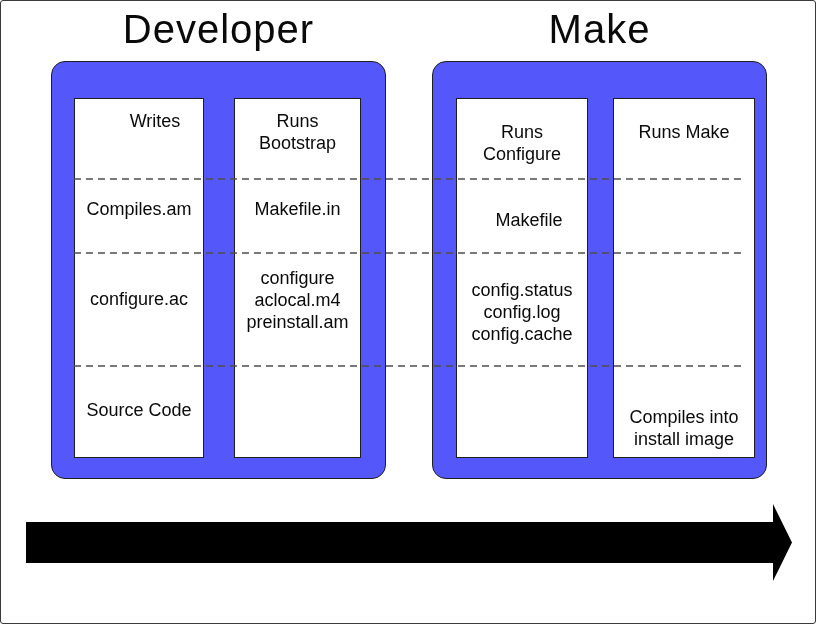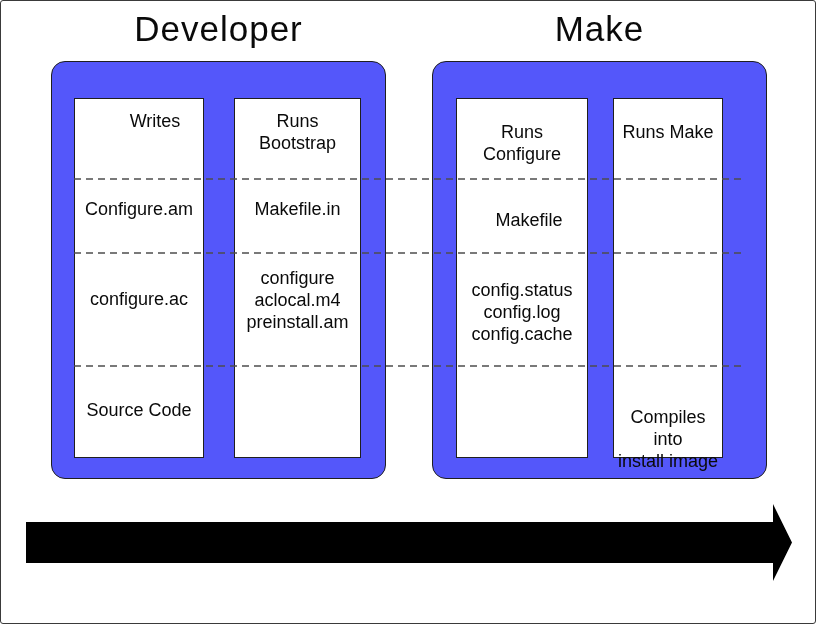--- a/index.html
+++ b/index.html
@@ -12,21 +12,21 @@
     border-radius: 3px;
     overflow: hidden;
     font-family: "Liberation Sans", sans-serif;
     color: #0a0a0a;
   }
   .group-title {
     position: absolute;
     top: 8px;
     height: 40px;
     line-height: 40px;
-    font-size: 35px;
+    font-size: 40px;
     letter-spacing: 1px;
     text-align: center;
     white-space: nowrap;
   }
   .title-dev  { left: 50px;  width: 335px; }
   .title-user { left: 431px; width: 335px; }
   .panel {
     position: absolute;
     top: 60px;
     width: 335px; height: 418px;
@@ -41,21 +41,21 @@
     position: absolute;
     top: 97px;
     height: 360px;
     box-sizing: border-box;
     background: #ffffff;
     border: 1px solid #1f1f1f;
   }
   .col-dev1  { left: 73px;  width: 130px; }
   .col-dev2  { left: 233px; width: 127px; }
   .col-user1 { left: 455px; width: 132px; }
-  .col-user2 { left: 612px; width: 110px; }
+  .col-user2 { left: 612px; width: 142px; }
   .cell {
     position: absolute;
     left: 0; width: 100%;
     text-align: center;
     font-size: 18px;
     line-height: 22px;
     white-space: pre-line;
   }
   
   .c-d1-0 { top: 11px; padding-left: 16px; }  .c-d1-1 { top: 99px; }  .c-d1-2 { top: 189px; } .c-d1-3 { top: 300px; }
@@ -82,21 +82,21 @@
 <div class="canvas">
 
   <div class="group-title title-dev">Developer</div>
   <div class="group-title title-user">Make</div>
 
   <div class="panel panel-dev"></div>
   <div class="panel panel-user"></div>
 
   <div class="col col-dev1">
     <div class="cell c-d1-0">Writes</div>
-    <div class="cell c-d1-1">Configure.am</div>
+    <div class="cell c-d1-1">Compiles.am</div>
     <div class="cell c-d1-3">Source Code</div>
     <div class="cell c-d1-2">configure.ac</div>
   </div>
 
   <div class="col col-dev2">
     <div class="cell c-d2-0">Runs
 Bootstrap</div>
     <div class="cell c-d2-1">Makefile.in</div>
     <div class="cell c-d2-2">configure
 aclocal.m4

